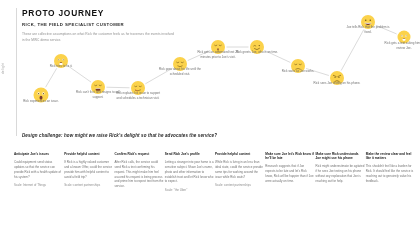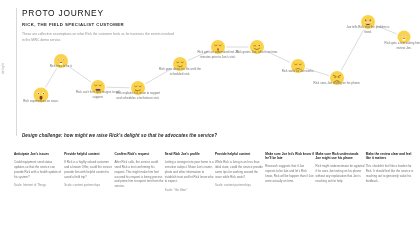--- a/index.html
+++ b/index.html
@@ -17,21 +17,21 @@
   .rail-label{
     position:absolute;left:1px;top:74px;
     font-size:3.1px;letter-spacing:.35px;color:#a8a8a8;
     transform:rotate(-90deg);transform-origin:left top;
     white-space:nowrap;
   }
 
   
   .hdr{position:absolute;left:22px;top:9px;width:250px;}
   .hdr h1{
-    margin:0;font-size:8.4px;font-weight:400;letter-spacing:.75px;
+    margin:0;font-size:8.4px;font-weight:700;letter-spacing:.75px;
     color:#111;line-height:1;
   }
   .hdr h2{
     margin:5.5px 0 0 0;font-size:4.3px;font-weight:700;letter-spacing:.42px;
     color:#2c2c2c;line-height:1;
   }
   .hdr p{
     margin:4px 0 0 0;font-size:3.25px;font-weight:400;line-height:1.85;
     color:#8e8e8e;max-width:152px;letter-spacing:.05px;
   }

